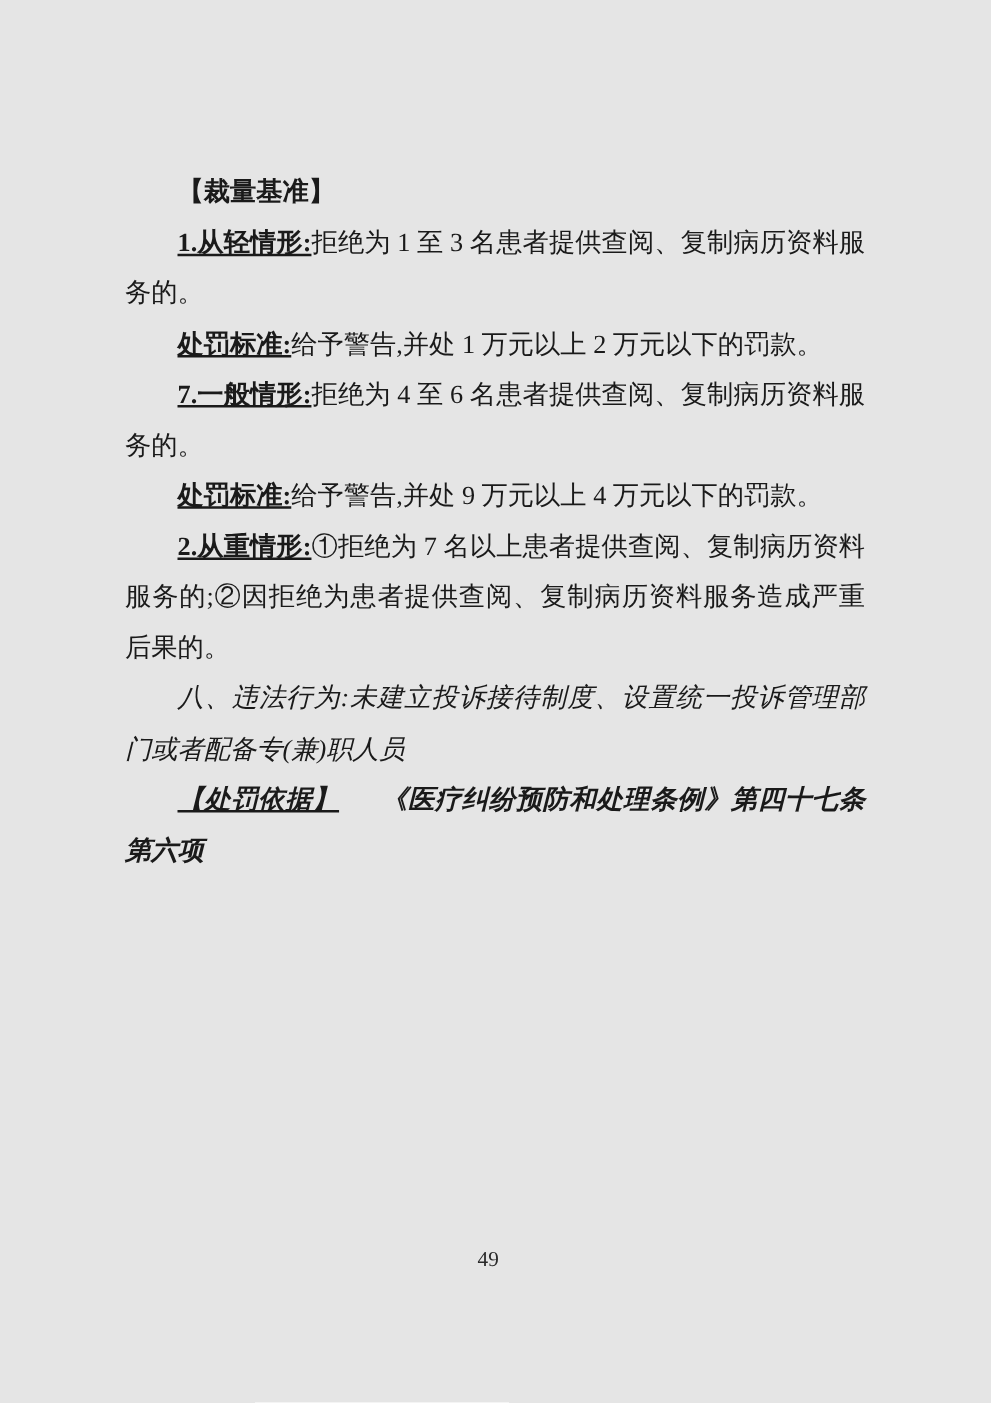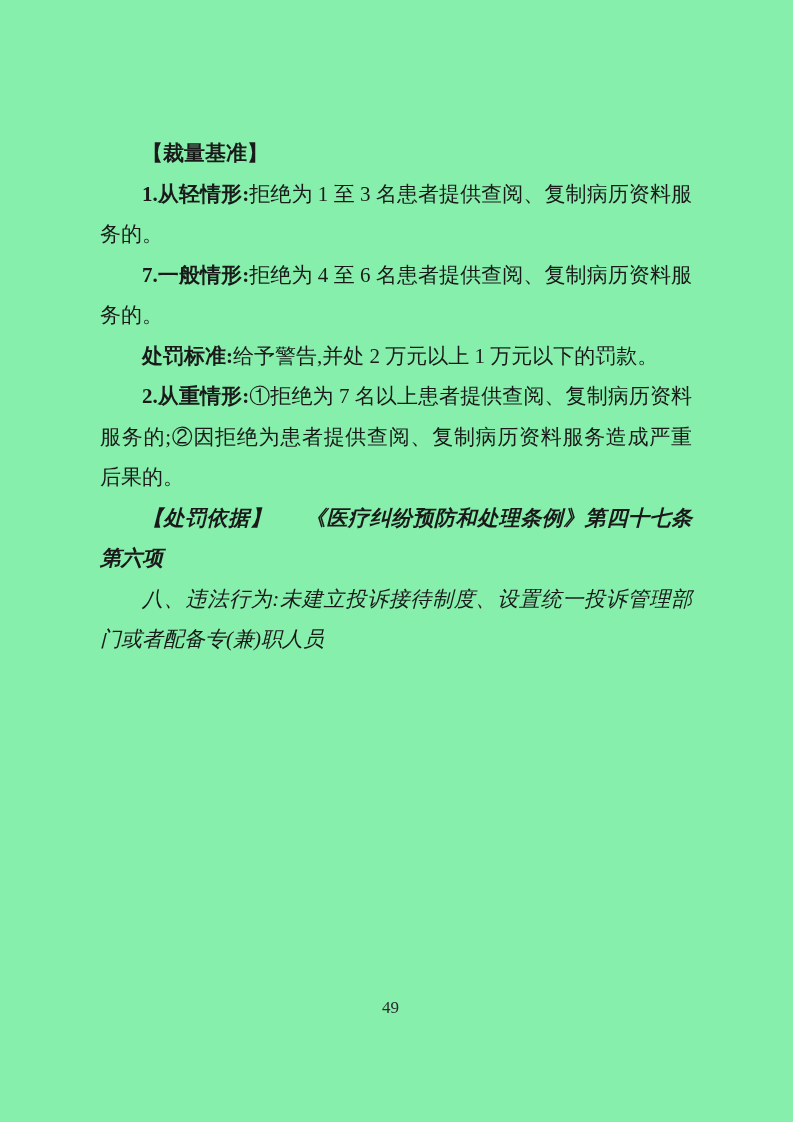--- a/index.html
+++ b/index.html
@@ -4,41 +4,41 @@
 <style>
   html, body {
     margin: 0;
     padding: 0;
     background: #ffffff;
   }
   .page {
     position: relative;
     width: 793px;
     height: 1122px;
-    background: #86efac;
+    background: #e5e5e5;
     overflow: hidden;
     font-family: "Liberation Serif", "DejaVu Serif", serif;
     color: #1a1a1a;
   }
   .content {
     position: absolute;
     left: 100px;
     width: 592px;
     top: 133px;
   }
   .para {
     margin: 0;
     font-size: 21px;
     line-height: 40.5px;
     text-align: justify;
     text-indent: 2em;
     word-break: break-all;
   }
   .bold { font-weight: bold; }
-  .label { font-weight: bold; }
+  .label { font-weight: bold; text-decoration: underline; }
   .kai { font-style: italic; }
   .gap { margin-left: 1.6em; }
   .para-gap { margin-top: 9px; }
   .footer {
     position: absolute;
     left: 0;
     right: 12px;
     top: 998px;
     text-align: center;
     font-size: 17px;
@@ -48,29 +48,30 @@
 </head>
 <body>
 
 <div class="page">
   <div class="content">
 
     <p class="para bold">【裁量基准】</p>
 
     <p class="para"><span class="label">1.从轻情形:</span><span>拒绝为 1 至 3 名患者提供查阅、复制病历资料服务的。</span></p>
 
+    <p class="para"><span class="label">处罚标准:</span><span>给予警告,并处 1 万元以上 2 万元以下的罚款。</span></p>
 
     <p class="para"><span class="label">7.一般情形:</span><span>拒绝为 4 至 6 名患者提供查阅、复制病历资料服务的。</span></p>
 
-    <p class="para"><span class="label">处罚标准:</span><span>给予警告,并处 2 万元以上 1 万元以下的罚款。</span></p>
+    <p class="para"><span class="label">处罚标准:</span><span>给予警告,并处 9 万元以上 4 万元以下的罚款。</span></p>
 
     <p class="para"><span class="label">2.从重情形:</span><span>①拒绝为 7 名以上患者提供查阅、复制病历资料服务的;②因拒绝为患者提供查阅、复制病历资料服务造成严重后果的。</span></p>
 
 
+    <p class="para kai"><span>八、违法行为:未建立投诉接待制度、设置统一投诉管理部门或者配备专(兼)职人员</span></p>
+
     <p class="para kai bold"><span class="label">【处罚依据】</span><span class="gap">《医疗纠纷预防和处理条例》第四十七条第六项</span></p>
-
-    <p class="para kai"><span>八、违法行为:未建立投诉接待制度、设置统一投诉管理部门或者配备专(兼)职人员</span></p>
 
 
   </div>
 
   <div class="footer">49</div>
 </div>
 
 </body></html>

